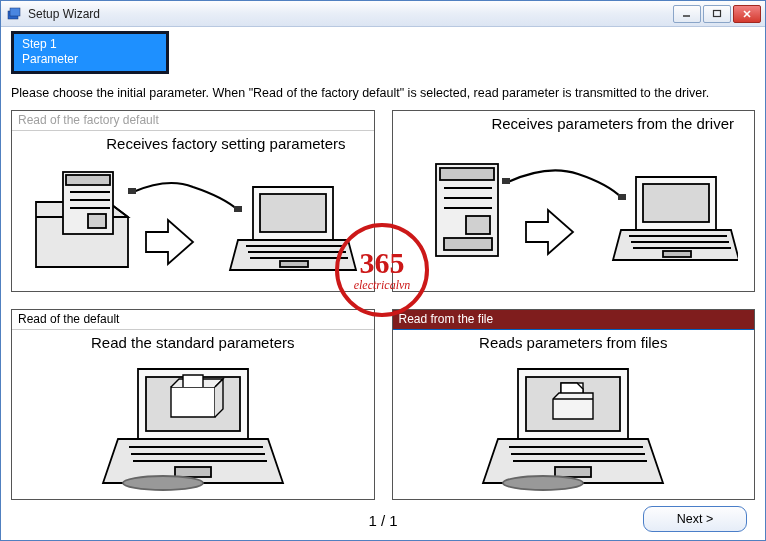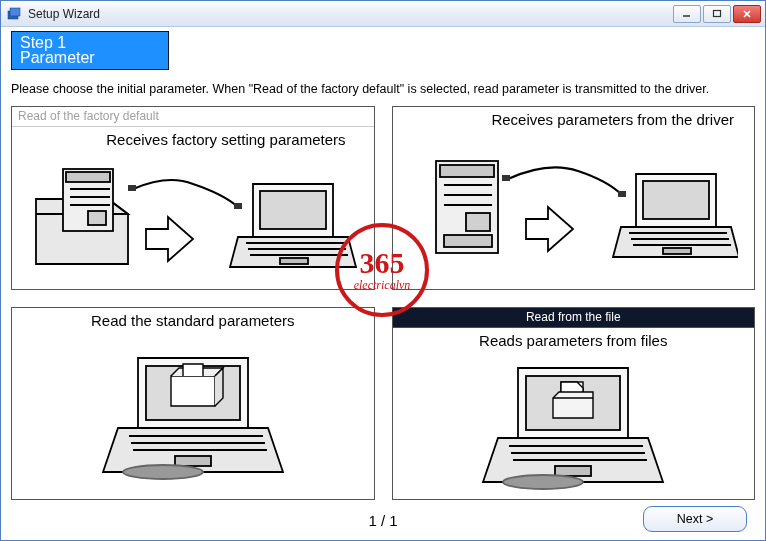--- a/index.html
+++ b/index.html
@@ -62,23 +62,23 @@
       flex: 1;
       padding: 4px 10px 0 10px;
       display: flex;
       flex-direction: column;
     }
     .step-badge {
       width: 158px;
       background: #1e90ff;
       color: #fff;
       padding: 3px 8px 4px 8px;
-      font-size: 16px;
+      font-size: 12px;
       line-height: 15px;
-      border: 1px solid #0f172a;
+      border: 3px solid #0f172a;
     }
     .instruction {
       margin: 12px 0 10px 0;
       font-size: 12.5px;
       color: #000;
     }
     .options-grid {
       display: grid;
       grid-template-columns: 1fr 1fr;
       gap: 17px;
@@ -97,24 +97,23 @@
     }
     .option-header.disabled {
       color: #a0a0a0;
       border-bottom: 1px solid #ccc;
     }
     .option-header.enabled {
       color: #000;
       border-bottom: 1px solid #ccc;
     }
     .option-header.selected {
-      background: #0f172a;
+      background: #7f1d1d;
       color: #fff;
       border-bottom: 1px solid #0060c0;
-      text-align: center;
     }
     .option-body {
       flex: 1;
       padding: 6px;
       display: flex;
       flex-direction: column;
       align-items: center;
     }
     .option-caption {
       font-size: 15px;
@@ -305,20 +304,21 @@
                 <line x1="223" y1="90" x2="321" y2="90"></line>
                 <line x1="225" y1="96" x2="323" y2="96"></line>
                 <rect x="255" y="99" width="28" height="6" fill="#c0c0c0"></rect>
               </g>
             </svg>
           </div>
         </div>
       </div>
 
       <div class="option-card bottom-row">
+        <div class="option-header enabled">Read of the default</div>
         <div class="option-body">
           <div class="option-caption">Read the standard parameters</div>
           <div class="illustration">
             <svg width="220" height="130" viewBox="0 0 220 130">
 
               <g stroke="#000" fill="#fff" stroke-width="1.8">
                 <path d="M 55 8 L 165 8 L 165 78 L 55 78 Z" fill="#f8f8f8"></path>
                 <rect x="63" y="16" width="94" height="54" fill="#dcdcdc"></rect>
 
                 <g stroke-width="1.4">

